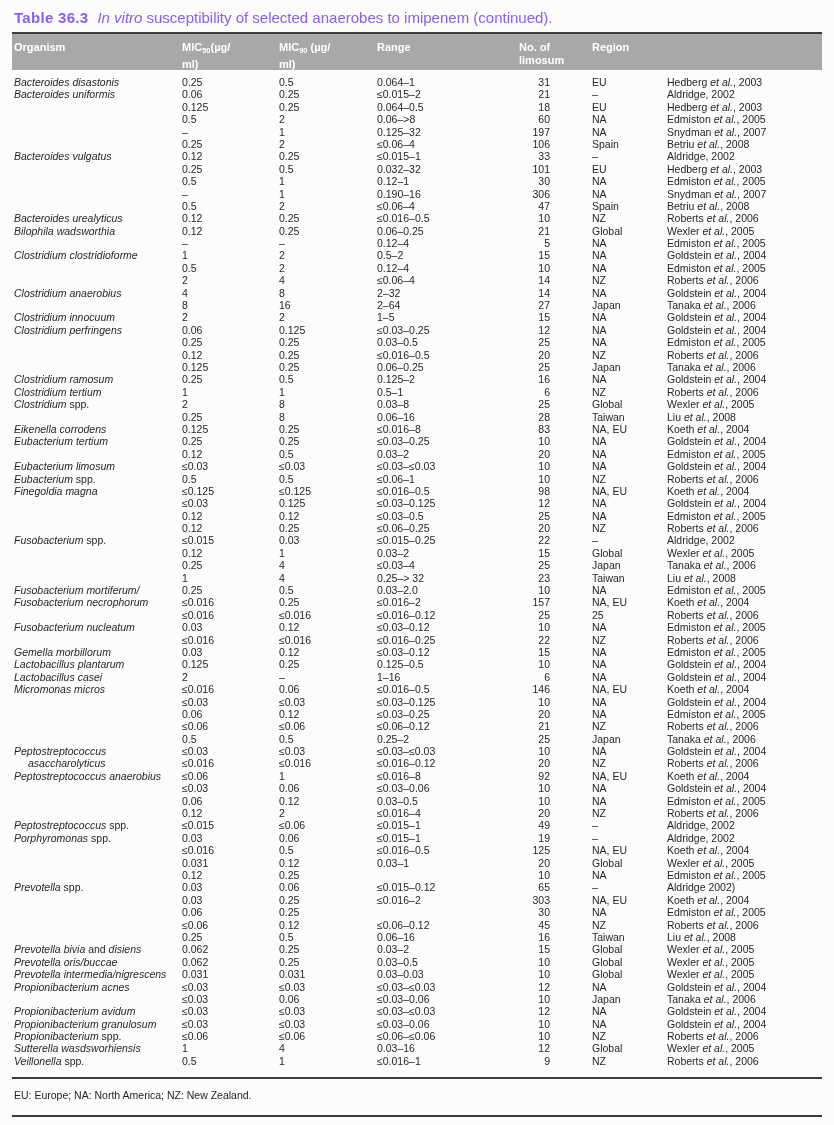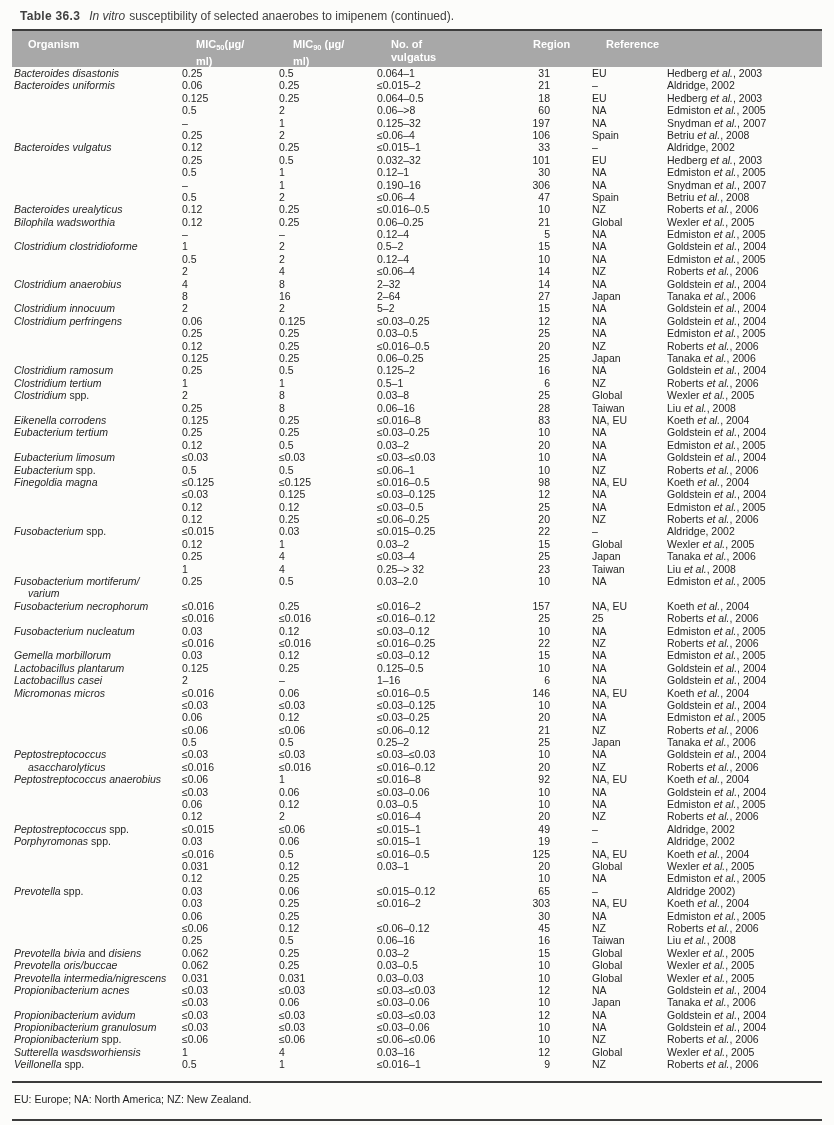--- a/index.html
+++ b/index.html
@@ -1,33 +1,33 @@
 <!DOCTYPE html>
 <html><head>
 <meta charset="utf-8">
 <style>
   html,body{margin:0;padding:0;background:#e8e8e6;}
   .sheet{
     width:834px;height:1125px;margin:0 auto;background:#fcfcfa;
     font-family:"Liberation Sans",sans-serif;color:#232323;
     box-sizing:border-box;padding:6px 12px 0;position:relative;overflow:hidden;
   }
-  .title{font-size:12px;margin:3px 8px 6px;color:#404040;white-space:nowrap;}
+  .title{font-size:15px;margin:3px 2px 6px;color:#8b5cf6;white-space:nowrap;}
   .title .t-bold{font-weight:bold;margin-right:9px;letter-spacing:.3px;}
   .title .t-ital{font-style:italic;margin-right:4px;}
   .grid7{display:grid;grid-template-columns:168px 97px 98px 142px 73px 75px 1fr;}
   .thead{
     background:var(--header-bg,#a8a8a8);
     border-top:2px solid var(--rule,#3c3c3c);
     color:var(--header-text,#ffffff);
     font-weight:bold;font-size:11px;line-height:12.5px;
     padding:7px 0 0;height:38px;box-sizing:border-box;
   }
-  .hc{padding-left:16px;white-space:pre-line;}
-  .tbody{font-size:10.5px;line-height:12.4px;color:#262626;}
+  .hc{padding-left:2px;white-space:pre-line;}
+  .tbody{padding-top:6px;font-size:10.5px;line-height:12.4px;color:#262626;}
   .row{display:grid;grid-template-columns:168px 97px 98px 142px 73px 75px 1fr;height:12.4px;}
   .cell{white-space:nowrap;padding-left:2px;}
   .c-org i{font-style:italic;}
   .c-org.indent{padding-left:16px;}
   .c-iso{text-align:right;padding-right:40px;padding-left:0;}
   .c-ref i{font-style:italic;}
   sub{font-size:7.5px;vertical-align:-2px;}
   .footer{
     margin-top:10px;border-top:2px solid var(--rule,#3c3c3c);
     border-bottom:2px solid var(--rule,#3c3c3c);
@@ -42,24 +42,24 @@
   <div class="title">
     <span class="t-bold">Table 36.3</span><span class="t-ital">In vitro</span><span>susceptibility of selected anaerobes to imipenem (continued).</span>
   </div>
 
   <div class="thead grid7">
     <div class="hc">Organism</div>
     <div class="hc"><span>MIC</span><sub>50</sub><span>(µg/
 ml)</span></div>
     <div class="hc"><span>MIC</span><sub>90</sub><span> (µg/
 ml)</span></div>
+    <div class="hc">Range</div>
     <div class="hc">No. of
-vulgatus</div>
+limosum</div>
     <div class="hc">Region</div>
-    <div class="hc">Reference</div>
   </div>
 
   <div class="tbody" id="tbody">
       <div class="row">
         <div class="cell c-org"><i>Bacteroides</i> <i>disastonis</i></div>
         <div class="cell c-mic">0.25</div>
         <div class="cell c-mic">0.5</div>
         <div class="cell c-range">0.064–1</div>
         <div class="cell c-iso">31</div>
         <div class="cell c-region">EU</div>
@@ -224,21 +224,21 @@
         <div class="cell c-mic">16</div>
         <div class="cell c-range">2–64</div>
         <div class="cell c-iso">27</div>
         <div class="cell c-region">Japan</div>
         <div class="cell c-ref">Tanaka <i>et al.</i>, 2006</div>
       </div>
       <div class="row">
         <div class="cell c-org"><i>Clostridium</i> <i>innocuum</i></div>
         <div class="cell c-mic">2</div>
         <div class="cell c-mic">2</div>
-        <div class="cell c-range">5–2</div>
+        <div class="cell c-range">1–5</div>
         <div class="cell c-iso">15</div>
         <div class="cell c-region">NA</div>
         <div class="cell c-ref">Goldstein <i>et al.</i>, 2004</div>
       </div>
       <div class="row">
         <div class="cell c-org"><i>Clostridium</i> <i>perfringens</i></div>
         <div class="cell c-mic">0.06</div>
         <div class="cell c-mic">0.125</div>
         <div class="cell c-range">≤0.03–0.25</div>
         <div class="cell c-iso">12</div>
@@ -426,29 +426,20 @@
         <div class="cell c-ref">Liu <i>et al.</i>, 2008</div>
       </div>
       <div class="row">
         <div class="cell c-org"><i>Fusobacterium</i> <i>mortiferum/</i></div>
         <div class="cell c-mic">0.25</div>
         <div class="cell c-mic">0.5</div>
         <div class="cell c-range">0.03–2.0</div>
         <div class="cell c-iso">10</div>
         <div class="cell c-region">NA</div>
         <div class="cell c-ref">Edmiston <i>et al.</i>, 2005</div>
-      </div>
-      <div class="row">
-        <div class="cell c-org indent"><i>varium</i></div>
-        <div class="cell c-mic"></div>
-        <div class="cell c-mic"></div>
-        <div class="cell c-range"></div>
-        <div class="cell c-iso"></div>
-        <div class="cell c-region"></div>
-        <div class="cell c-ref"></div>
       </div>
       <div class="row">
         <div class="cell c-org"><i>Fusobacterium</i> <i>necrophorum</i></div>
         <div class="cell c-mic">≤0.016</div>
         <div class="cell c-mic">0.25</div>
         <div class="cell c-range">≤0.016–2</div>
         <div class="cell c-iso">157</div>
         <div class="cell c-region">NA, EU</div>
         <div class="cell c-ref">Koeth <i>et al.</i>, 2004</div>
       </div>

